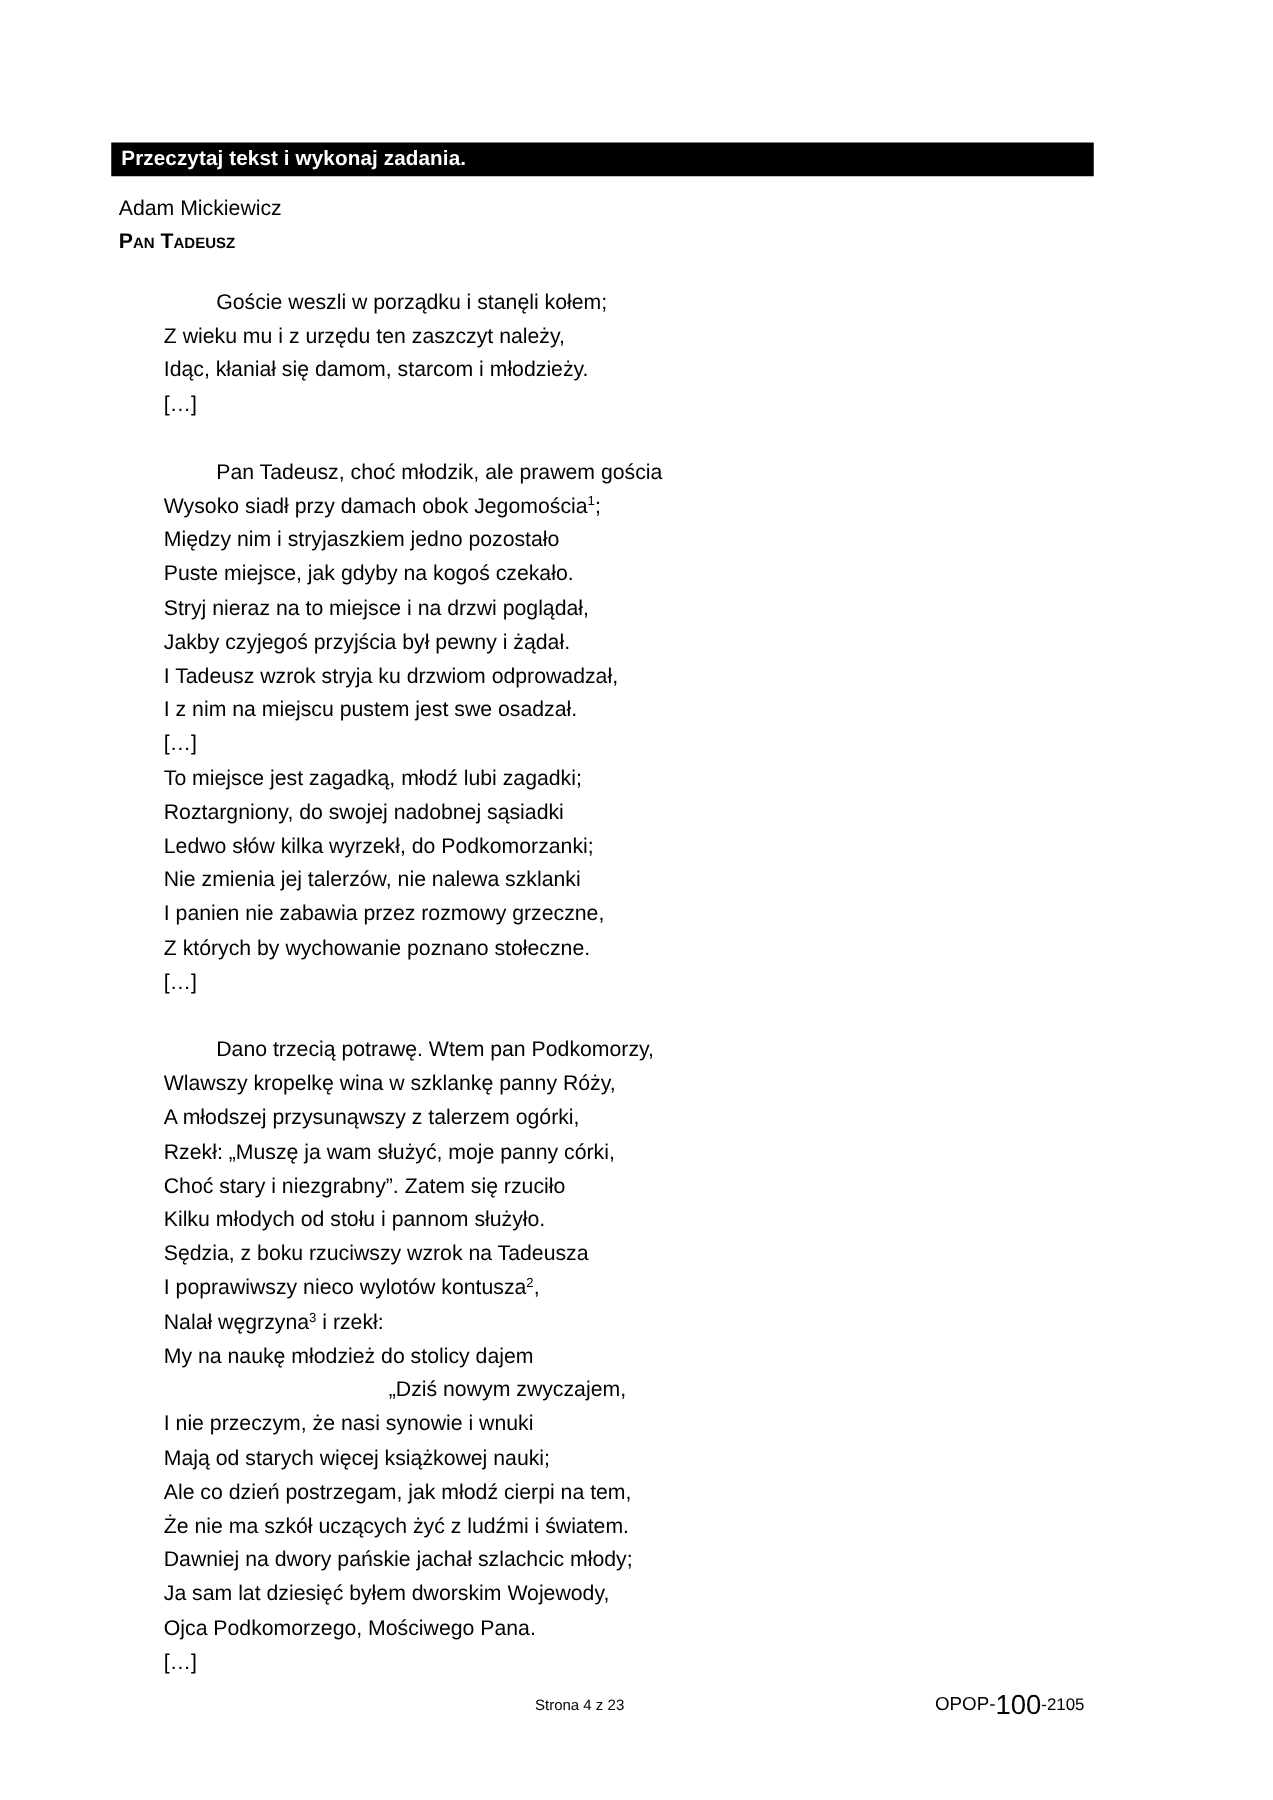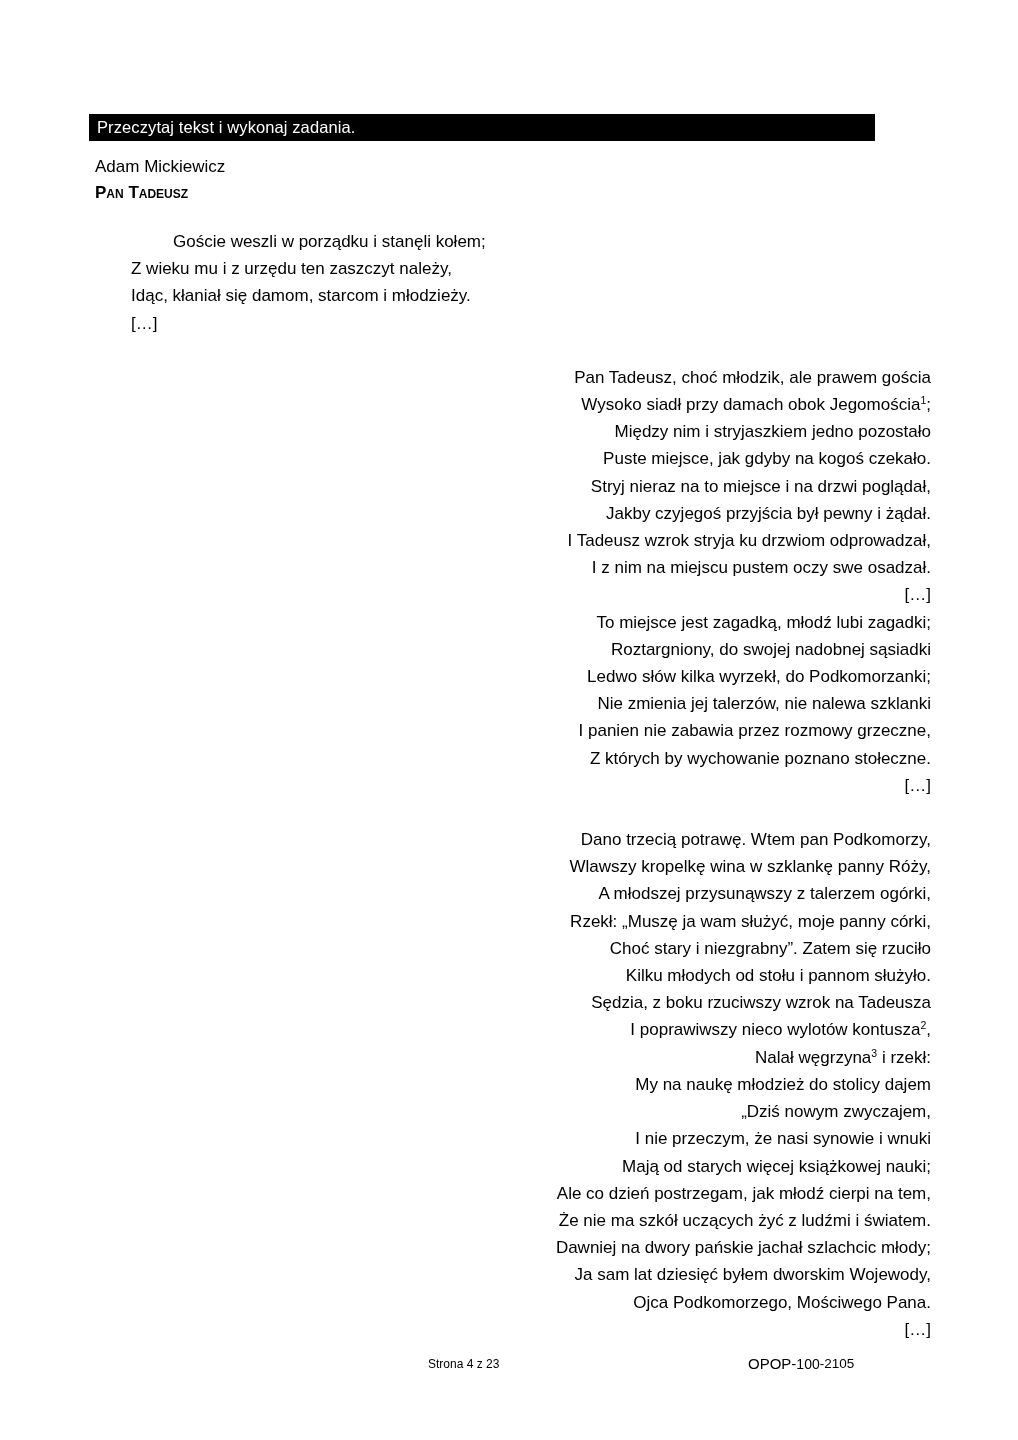--- a/index.html
+++ b/index.html
@@ -32,21 +32,21 @@
     top: 114px;
     width: 786px;
     height: 27px;
     background: #000000;
     display: flex;
     align-items: center;
   }
   .instruction-bar .label {
     color: #ffffff;
     font-size: 16.5px;
-    font-weight: normal;
+    font-weight: bold;
     padding-left: 8px;
     letter-spacing: 0.1px;
     line-height: 1;
   }
 
   
   .author-block {
     position: absolute;
     left: 95px;
     top: 154px;
@@ -72,21 +72,20 @@
     top: 228px;
     width: 800px;
     margin-left: 47px;
   }
   .stanza {
     margin: 0;
     padding: 0;
   }
   .stanza.gap-before {
     margin-top: 27px;
-    text-align: right;
   }
   .line {
     font-size: 17px;
     line-height: 27.2px;
     white-space: pre;
     margin: 0;
   }
   .line.indent {
     padding-left: 42px;
   }
@@ -121,21 +120,21 @@
   .footer-code {
     position: absolute;
     left: 748px;
     top: 0;
     line-height: 24px;
     white-space: pre;
     display: flex;
     align-items: center;
   }
   .code-prefix { font-size: 15px; }
-  .code-main   { font-size: 14px; }
+  .code-main   { font-size: 22px; }
   .code-suffix { font-size: 13.5px; }
 </style>
 </head>
 <body>
 
 <div class="page">
 
   <div class="instruction-bar">
     <span class="label">Przeczytaj tekst i wykonaj zadania.</span>
   </div>
@@ -153,21 +152,21 @@
         <div class="line ellipsis-break"><span>[…]</span></div>
       </div>
       <div class="stanza gap-before">
         <div class="line indent"><span>Pan Tadeusz, choć młodzik, ale prawem gościa</span></div>
         <div class="line"><span>Wysoko siadł przy damach obok Jegomościa</span><sup>1</sup><span>;</span></div>
         <div class="line"><span>Między nim i stryjaszkiem jedno pozostało</span></div>
         <div class="line"><span>Puste miejsce, jak gdyby na kogoś czekało.</span></div>
         <div class="line"><span>Stryj nieraz na to miejsce i na drzwi poglądał,</span></div>
         <div class="line"><span>Jakby czyjegoś przyjścia był pewny i żądał.</span></div>
         <div class="line"><span>I Tadeusz wzrok stryja ku drzwiom odprowadzał,</span></div>
-        <div class="line"><span>I z nim na miejscu pustem oczy swe osadzał.</span></div>
+        <div class="line"><span>I z nim na miejscu pustem jest swe osadzał.</span></div>
         <div class="line ellipsis-break"><span>[…]</span></div>
         <div class="line"><span>To miejsce jest zagadką, młodź lubi zagadki;</span></div>
         <div class="line"><span>Roztargniony, do swojej nadobnej sąsiadki</span></div>
         <div class="line"><span>Ledwo słów kilka wyrzekł, do Podkomorzanki;</span></div>
         <div class="line"><span>Nie zmienia jej talerzów, nie nalewa szklanki</span></div>
         <div class="line"><span>I panien nie zabawia przez rozmowy grzeczne,</span></div>
         <div class="line"><span>Z których by wychowanie poznano stołeczne.</span></div>
         <div class="line ellipsis-break"><span>[…]</span></div>
       </div>
       <div class="stanza gap-before">

